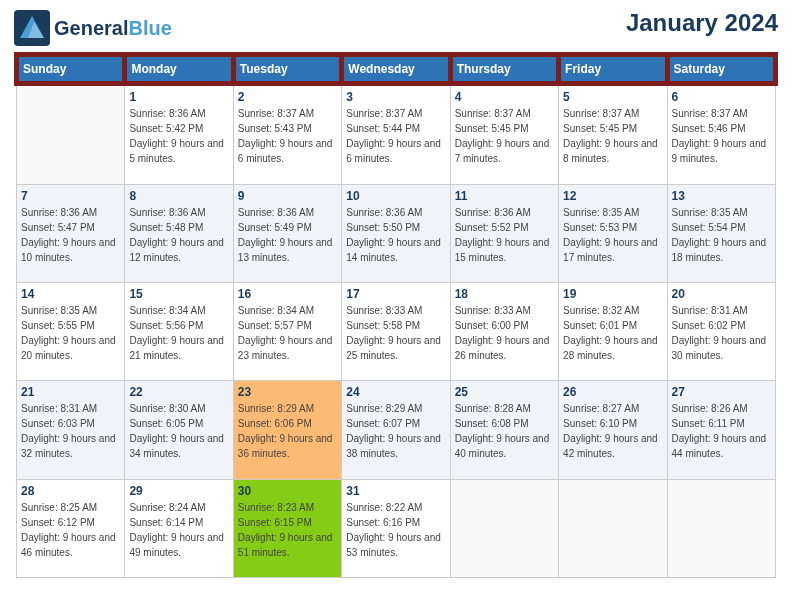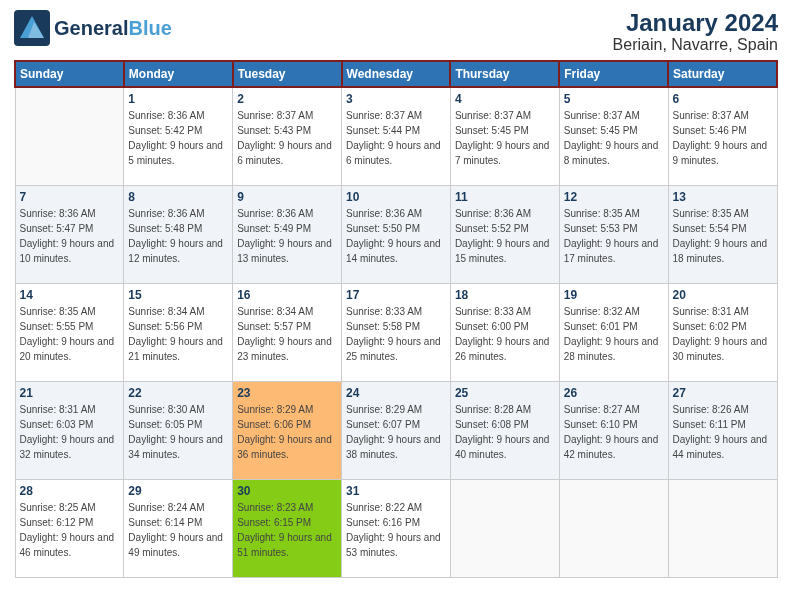--- a/index.html
+++ b/index.html
@@ -49,21 +49,21 @@
       width: 100%;
       table-layout: fixed;
     }
     .calendar th {
       background: #2e74b5;
       color: #fff;
       font-size: 12px;
       font-weight: bold;
       padding: 5px 4px;
       text-align: left;
-      border: 2px solid #7f1d1d;
+      border: 5px solid #7f1d1d;
     }
     .calendar td {
       vertical-align: top;
       padding: 4px 4px 4px 4px;
       border: 1px solid #ccc;
       font-size: 9.5px;
       color: #333;
       height: 85px;
       background: #fff;
     }
@@ -100,21 +100,20 @@
         </svg>
         <div>
           <div style="font-size:20px;font-weight:bold;color:#1a3a5c;line-height:1.1;">
             <span style="color:#1a3a5c;">General</span><span style="color:#4a9fd4;">Blue</span>
           </div>
         </div>
       </div>
     </div>
     <div class="title-block">
       <div class="month-title">January 2024</div>
-      <div class="location-title">Beriain, Navarre, Spain</div>
     </div>
   </div>
 
   <table class="calendar">
     <thead>
       <tr>
         <th>Sunday</th>
         <th>Monday</th>
         <th>Tuesday</th>
         <th>Wednesday</th>

